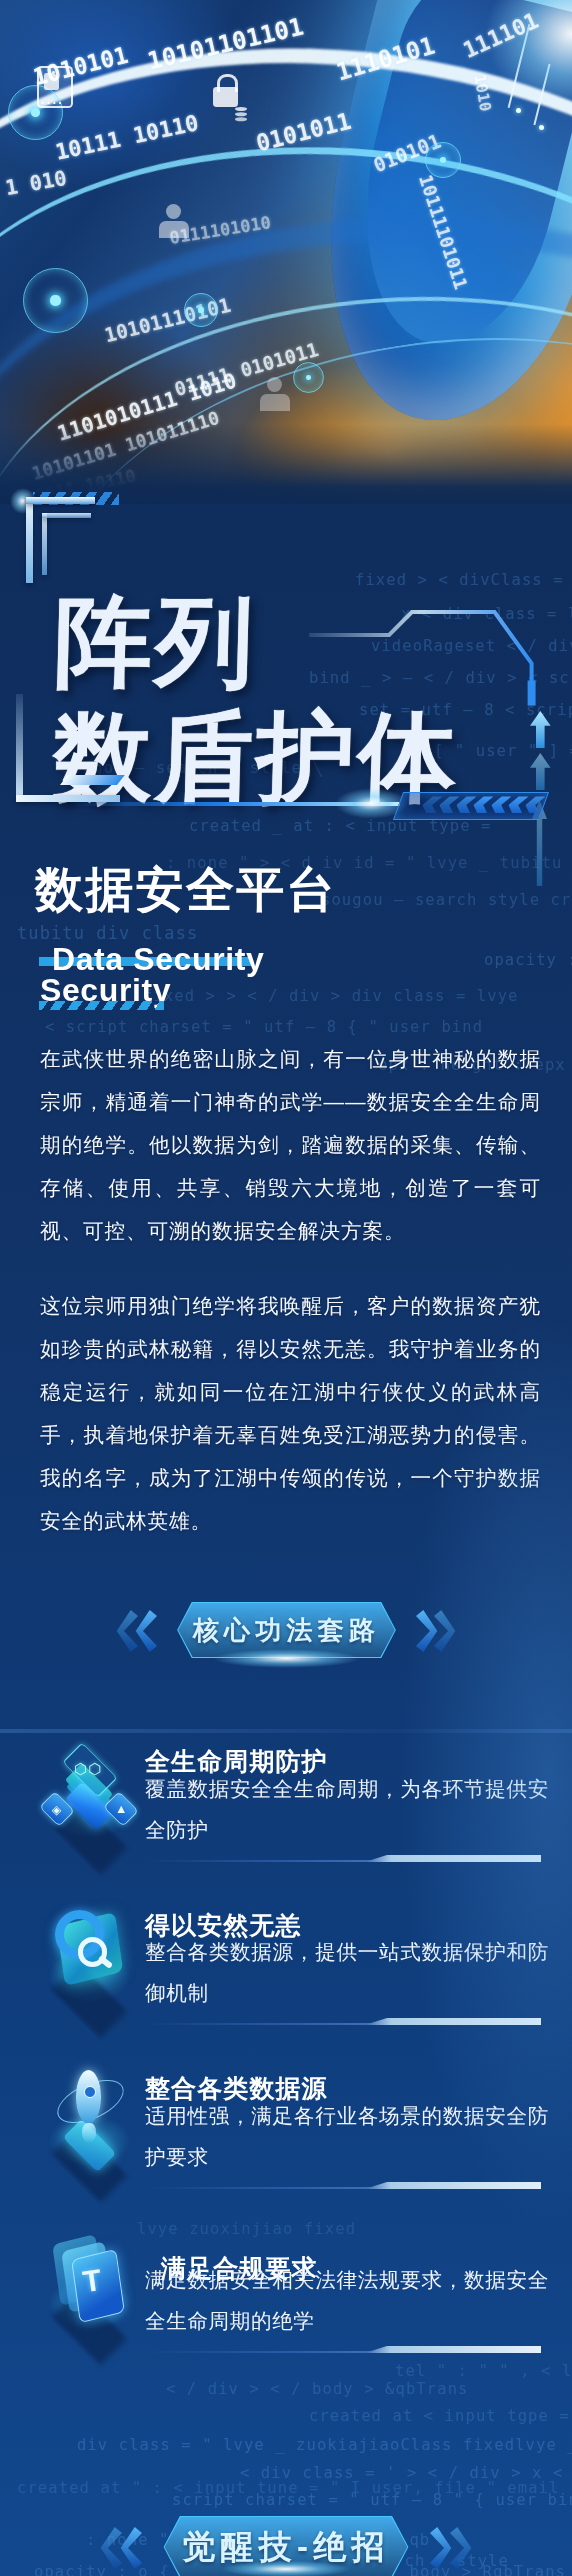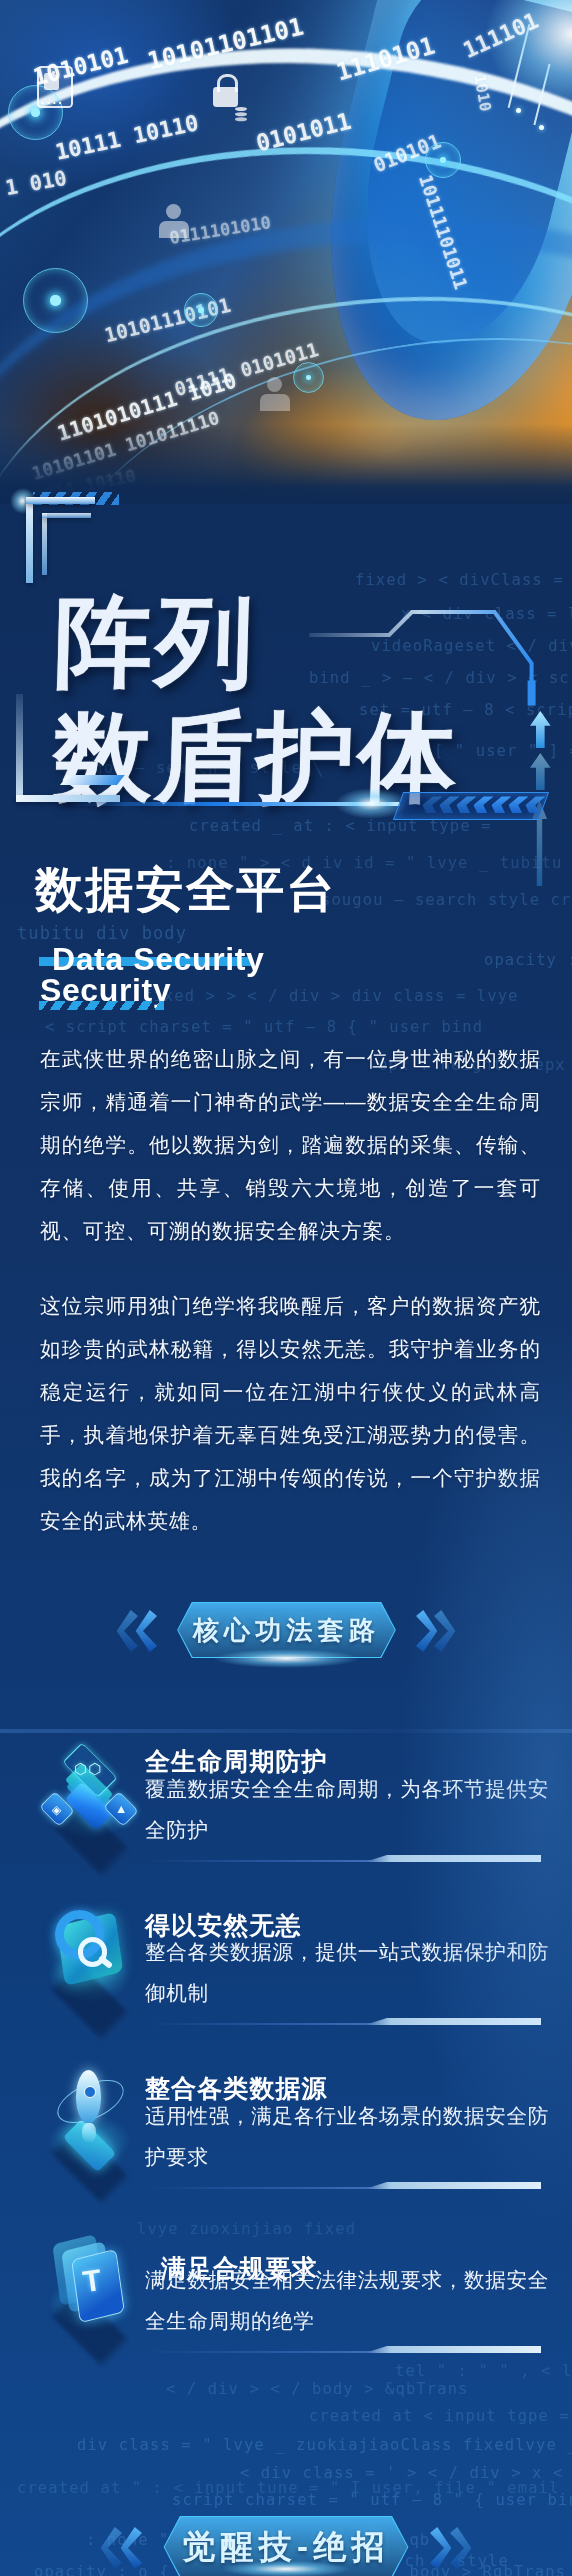--- a/index.html
+++ b/index.html
@@ -258,21 +258,21 @@
   <span class="code c0">fixed  &gt;  &lt;  divClass  =  " lvye _ zuoxi</span>
   <span class="code c1">x  &lt;  div class  =  lvye</span>
   <span class="code c2">videoRageset  &lt;  /  div  &gt;  x  &lt;  div cl</span>
   <span class="code c3">bind _  &gt;  —  &lt;  /  div  &gt;  &lt;  script char-</span>
   <span class="code c4">set  =  utf  —  8    &lt;  script charset</span>
   <span class="code c5">[  " user "  ]  =  {</span>
   <span class="code c6">sougou  —  search " style  ╲</span>
   <span class="code c7">created _ at   :   &lt;  input type  =</span>
   <span class="code c8">:  none  "  &gt;  &lt;  d iv id  =  "  lvye _ tubitu  BOX  title  qb  —</span>
   <span class="code c9">sougou  —  search  style    created  at    &lt;  /  div  &gt;</span>
-  <span class="code c10">tubitu    div body</span>
+  <span class="code c10">tubitu    div class</span>
   <span class="code c11">&lt;  script charset  =  "  utf  —  8   {  "  user    bind</span>
   <span class="code c12">fixed  &gt;  &gt;  &lt;  /  div  &gt;   div class  =  lvye</span>
   <span class="code c13">epx  :  height  :  epx    created</span>
   <span class="code c14">opacity  :  o  ?</span>
   <span class="code c15">lvye    zuoxinjiao    fixed</span>
   <span class="code c16">&lt;  /  div  &gt;  &lt;  /  body  &gt;   &amp;qbTrans</span>
   <span class="code c17">created  at   &lt;  input tgpe  =  "  file   div</span>
   <span class="code c18">div class  =  " lvye _ zuokiajiaoClass fixedlvye _ zuoxiajiao _ fixed   bind   tel</span>
   <span class="code c19">&lt;  div class  =  '  &gt;  &lt;  /  div  &gt;  x  &lt;  div class  =  '   created</span>
   <span class="code c20">script charset  =  "  utf  —  8  "  {  user   bind  "input tapg"</span>

